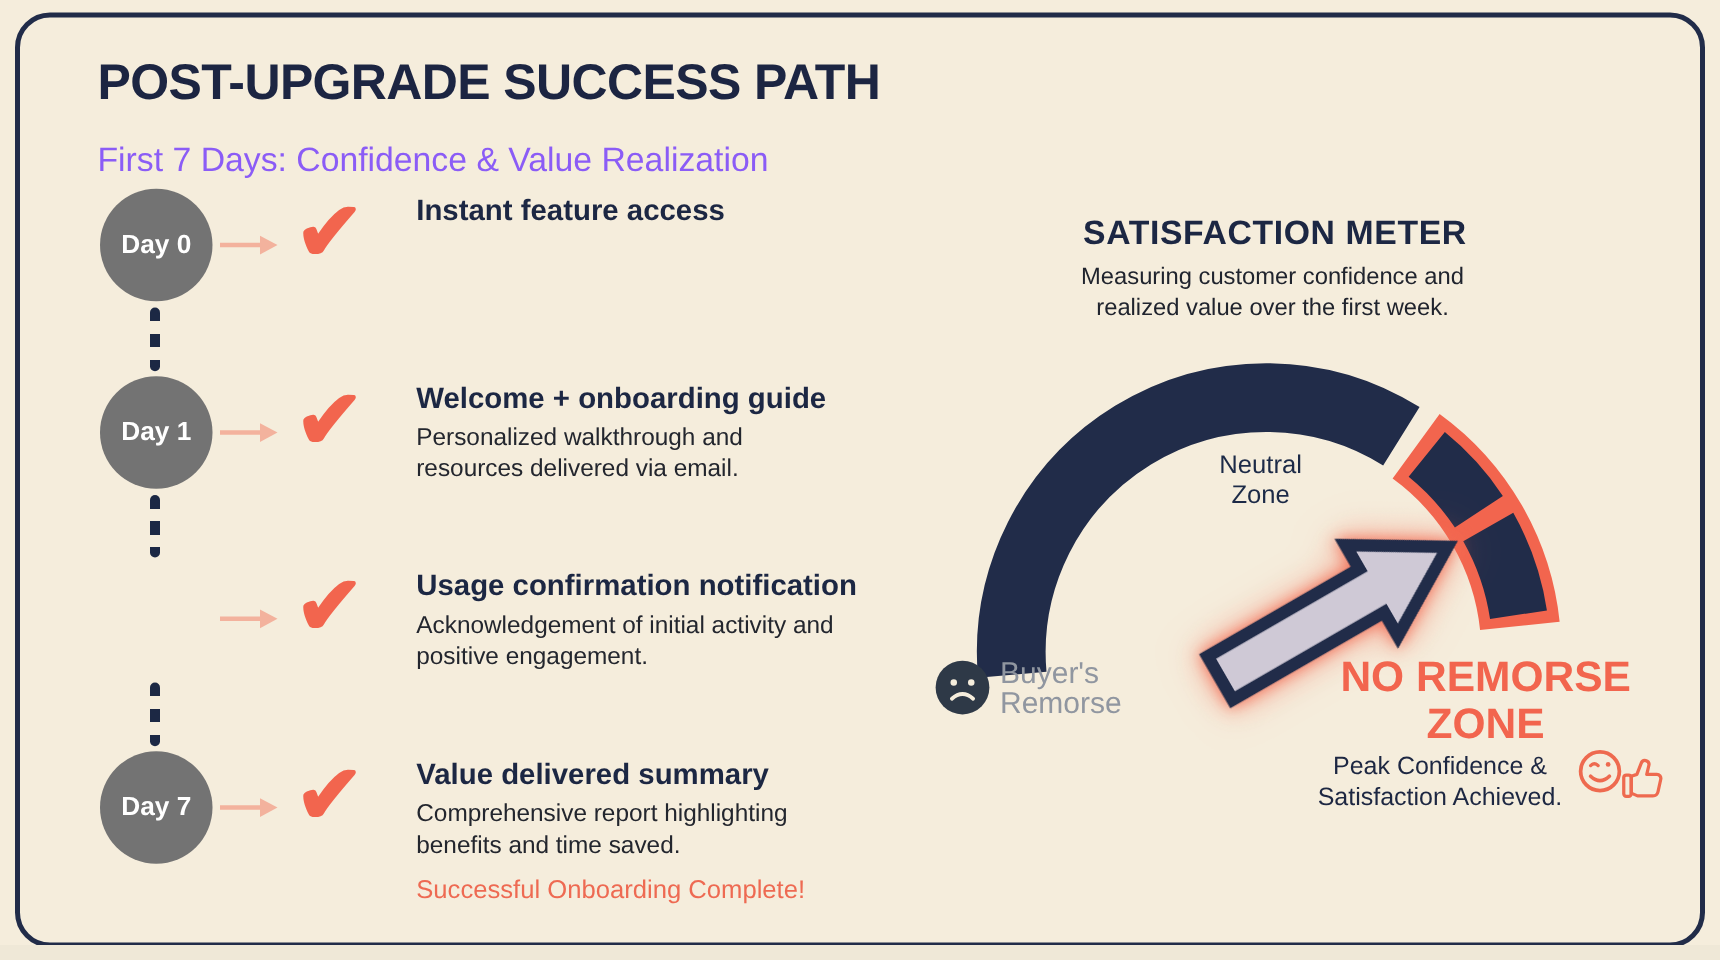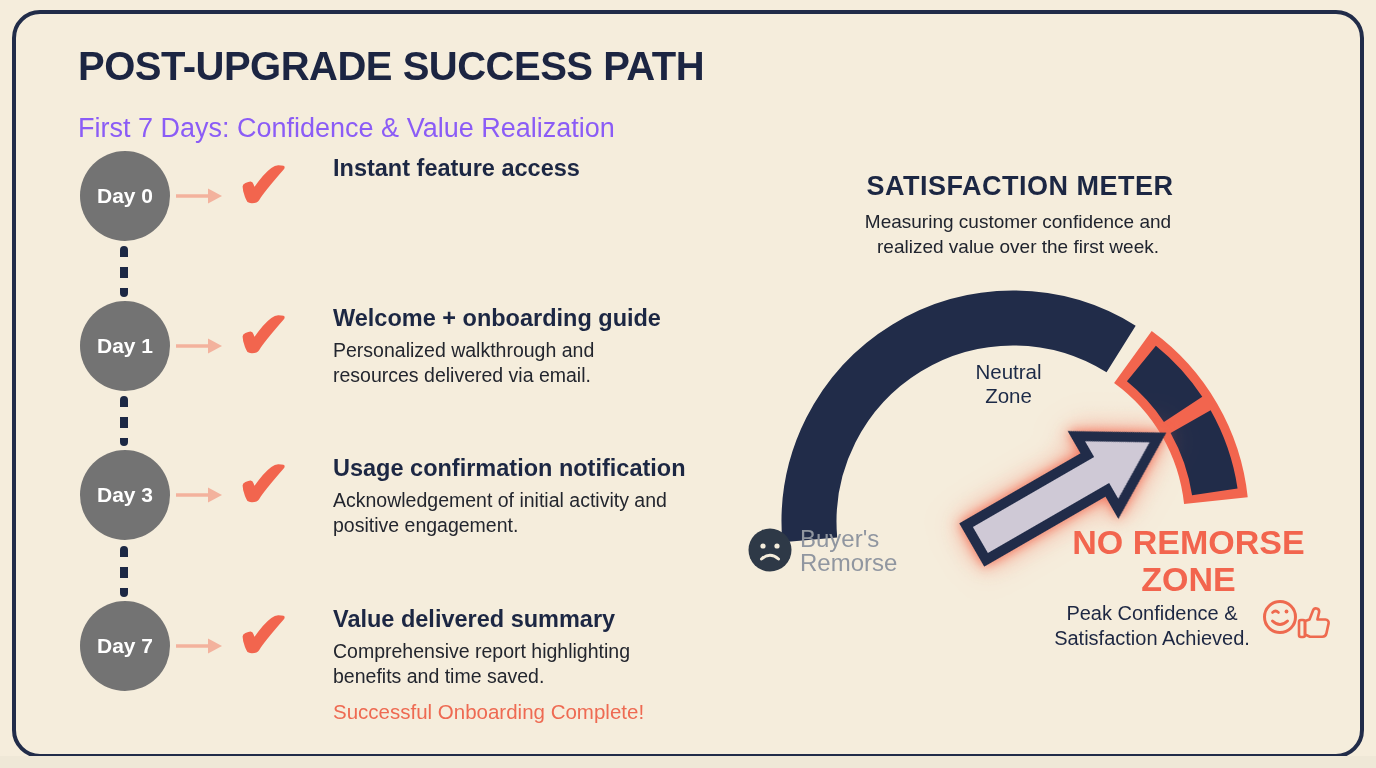--- a/index.html
+++ b/index.html
@@ -57,23 +57,20 @@
 
   <div class="dots" style="top:246px;height:51px;"></div>
   <div class="dots" style="top:396px;height:50px;"></div>
   <div class="dots" style="top:546px;height:51px;"></div>
 
   <div class="day-circle" style="top:151px;">
       <span>Day 0</span>
     </div>
   <div class="day-circle" style="top:301px;">
       <span>Day 1</span>
-    </div>
-  <div class="day-circle" style="top:450px;">
-      <span>Day 3</span>
     </div>
   <div class="day-circle" style="top:601px;">
       <span>Day 7</span>
     </div>
 
   <svg class="t-arrow" style="top:185px;" width="50" height="22">
       <line x1="2" y1="11" x2="34" y2="11" stroke="#f3b29d" stroke-width="3.5"></line>
       <polygon points="34,3.5 48,11 34,18.5" fill="#f3b29d"></polygon>
     </svg>
   <svg class="t-arrow" style="top:335px;" width="50" height="22">

